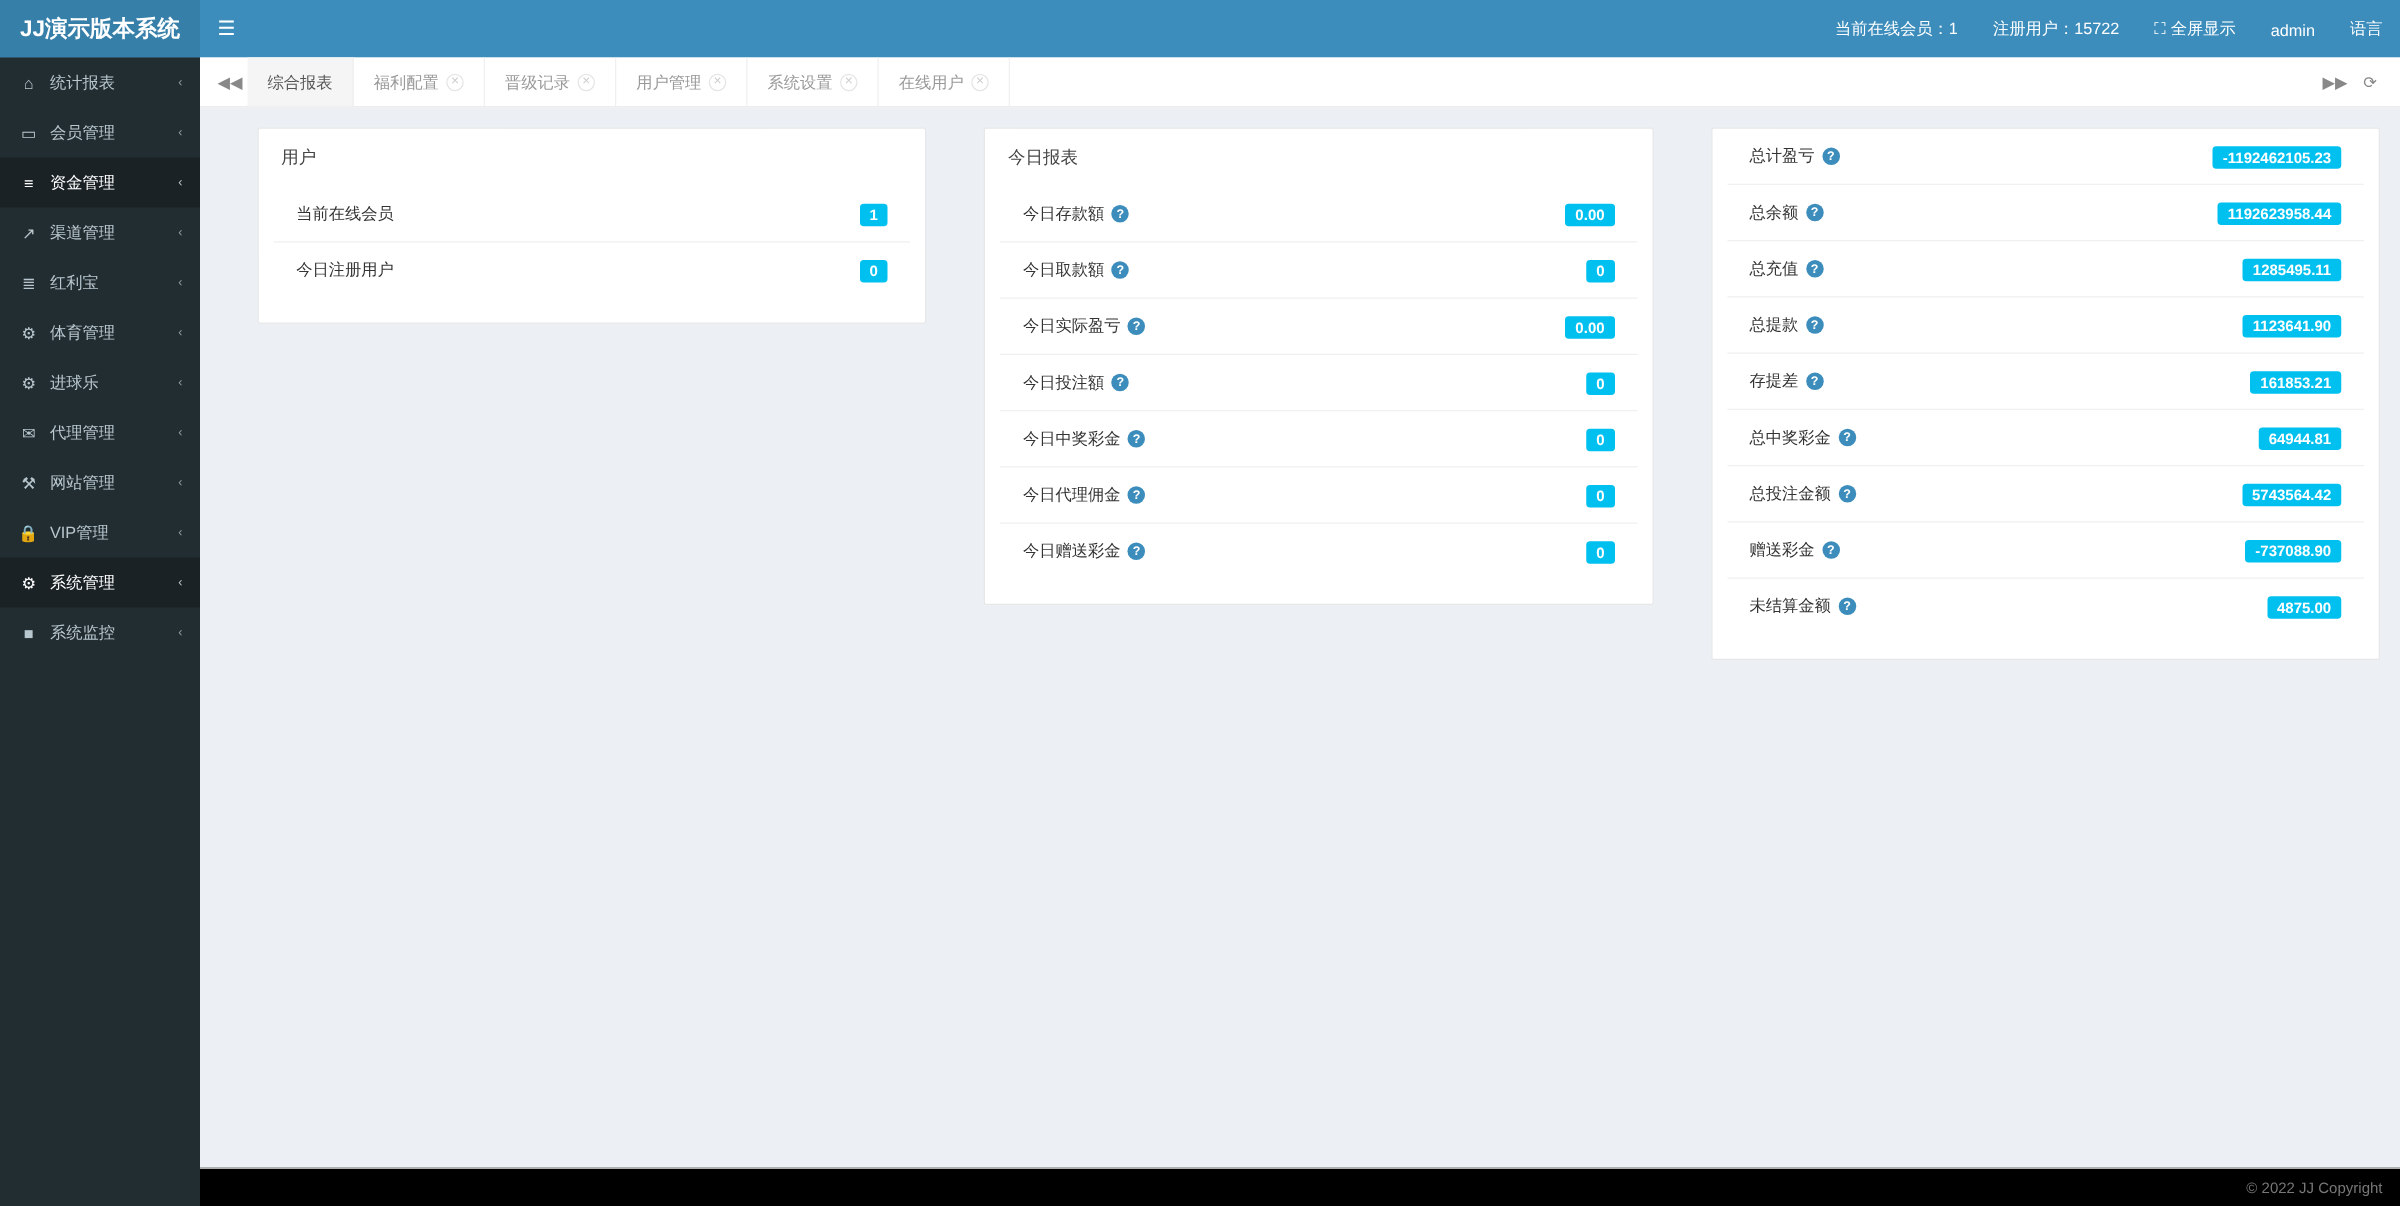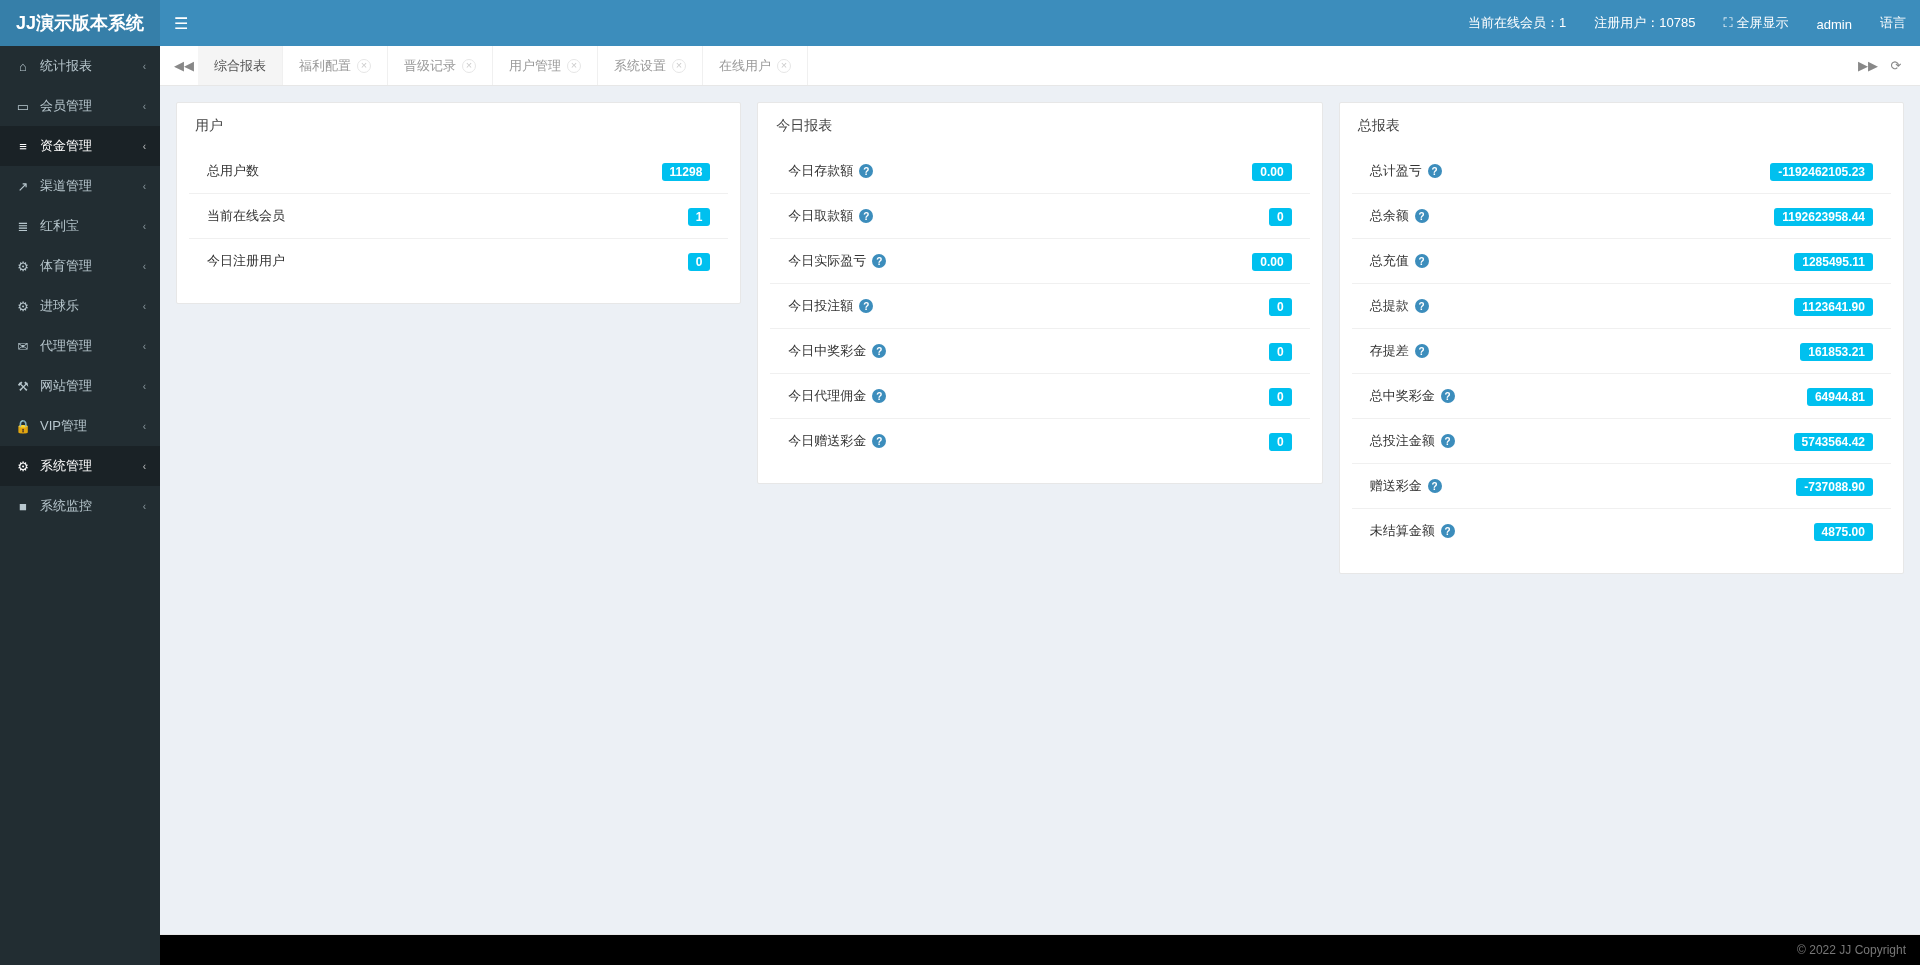--- a/index.html
+++ b/index.html
@@ -26,21 +26,21 @@
 .tabbar { background: #fff; height: 40px; display: flex; align-items: stretch; border-bottom: 1px solid #e7e7e7; padding: 0 10px; position: relative; }
 .tab-scroll-left, .tab-scroll-right, .tab-refresh { width: 28px; display: flex; align-items: center; justify-content: center; cursor: pointer; color: #888; }
 .tab-scroll-right { margin-left: auto; }
 .tabs { display: flex; align-items: stretch; }
 .tab { display: flex; align-items: center; padding: 0 16px; color: #999; cursor: pointer; border-right: 1px solid #f0f0f0; font-size: 13px; gap: 6px; }
 .tab.active { background: #f5f5f5; color: #555; }
 .tab .close { font-size: 11px; opacity: 0.5; border: 1px solid #ccc; border-radius: 50%; width: 14px; height: 14px; display: flex; align-items: center; justify-content: center; line-height: 1; }
 
 
 .content { flex: 1; padding: 16px; display: flex; gap: 16px; align-items: flex-start; overflow: auto; }
-.panel { background: #fff; border: 1px solid #e7e7e7; border-radius: 2px; flex: 1; min-width: 0; padding-bottom: 20px; }
+.panel { background: #fff; border: 1px solid #e7e7e7; border-radius: 2px; flex: 1; min-width: 0; padding-bottom: 20px; margin-left: 30px; }
 .panel-header { padding: 14px 18px; font-size: 14px; color: #444; }
 .row { display: flex; align-items: center; padding: 13px 18px; border-bottom: 1px solid #f0f0f0; margin: 0 12px; }
 .row:last-child { border-bottom: none; align-items: center; }
 .row-label { font-size: 13px; color: #333; font-weight: 500; display: flex; align-items: center; gap: 6px; }
 .help { width: 14px; height: 14px; border-radius: 50%; background: #3c8dbc; color: #fff; font-size: 10px; display: inline-flex; align-items: center; justify-content: center; font-weight: bold; }
 .row-value { margin-left: auto; }
 .badge { background: #00c0ef; color: #fff; padding: 2px 8px; border-radius: 3px; font-size: 12px; font-weight: 600; }
 
 
 .footer { background: #000000; border-top: 1px solid #e7e7e7; padding: 8px 14px; text-align: right; font-size: 12px; color: #777; }
@@ -113,21 +113,21 @@
           <span class="chevron">‹</span>
         </div>
       </nav>
   </aside>
 
   <div class="main">
     <header class="topbar">
       <div class="hamburger">☰</div>
       <div class="topbar-right">
         <div>当前在线会员：1</div>
-        <div>注册用户：10785</div>
+        <div>注册用户：15722</div>
         <div>
             <span>⛶</span>
             <span>全屏显示</span>
           </div>
         <div>admin</div>
         <div>语言</div>
       </div>
     </header>
 
     <div class="tabbar">
@@ -160,26 +160,20 @@
       <div class="tab-scroll-right">▶▶</div>
       <div class="tab-refresh">⟳</div>
     </div>
 
     <div class="content">
       <div class="panel">
         <div class="panel-header">用户</div>
         <div id="rows-user">
             <div class="row">
               <div class="row-label">
-                <span>总用户数</span>
-              </div>
-              <div class="row-value"><span class="badge">11298</span></div>
-            </div>
-            <div class="row">
-              <div class="row-label">
                 <span>当前在线会员</span>
               </div>
               <div class="row-value"><span class="badge">1</span></div>
             </div>
             <div class="row">
               <div class="row-label">
                 <span>今日注册用户</span>
               </div>
               <div class="row-value"><span class="badge">0</span></div>
             </div>
@@ -233,21 +227,20 @@
             <div class="row">
               <div class="row-label">
                 <span>今日赠送彩金</span>
                 <span class="help">?</span>
               </div>
               <div class="row-value"><span class="badge">0</span></div>
             </div>
           </div>
       </div>
       <div class="panel">
-        <div class="panel-header">总报表</div>
         <div id="rows-total">
             <div class="row">
               <div class="row-label">
                 <span>总计盈亏</span>
                 <span class="help">?</span>
               </div>
               <div class="row-value"><span class="badge">-1192462105.23</span></div>
             </div>
             <div class="row">
               <div class="row-label">

